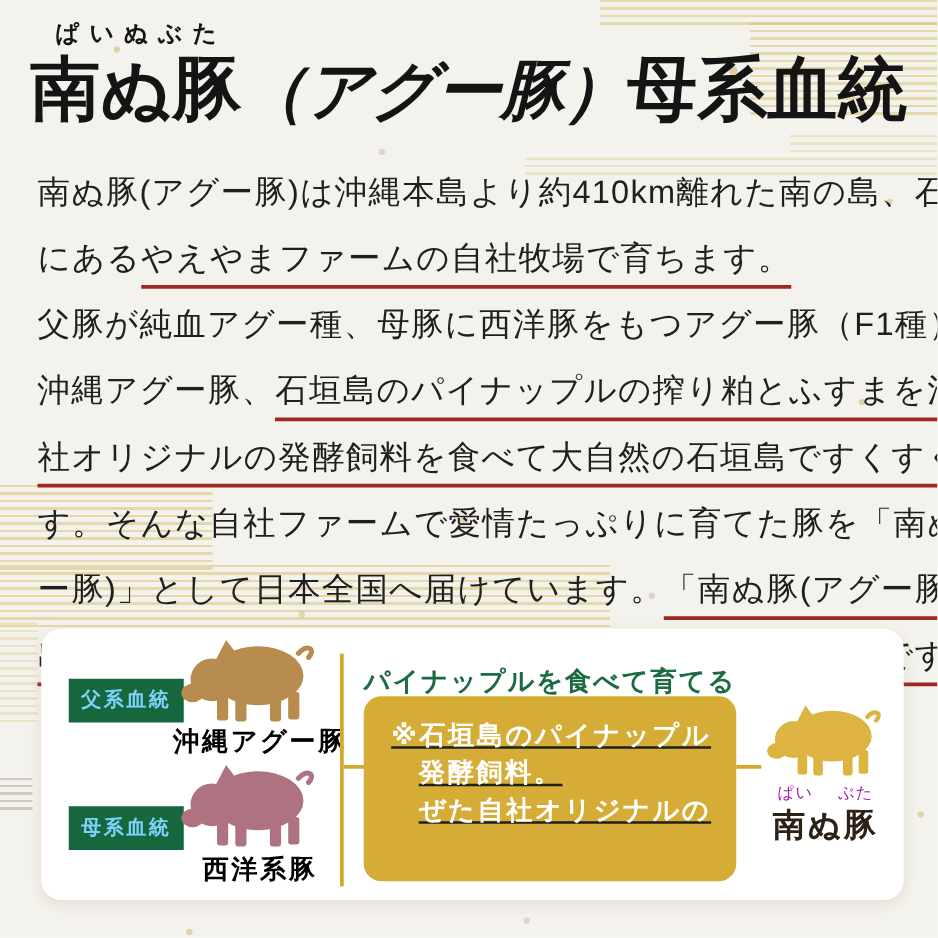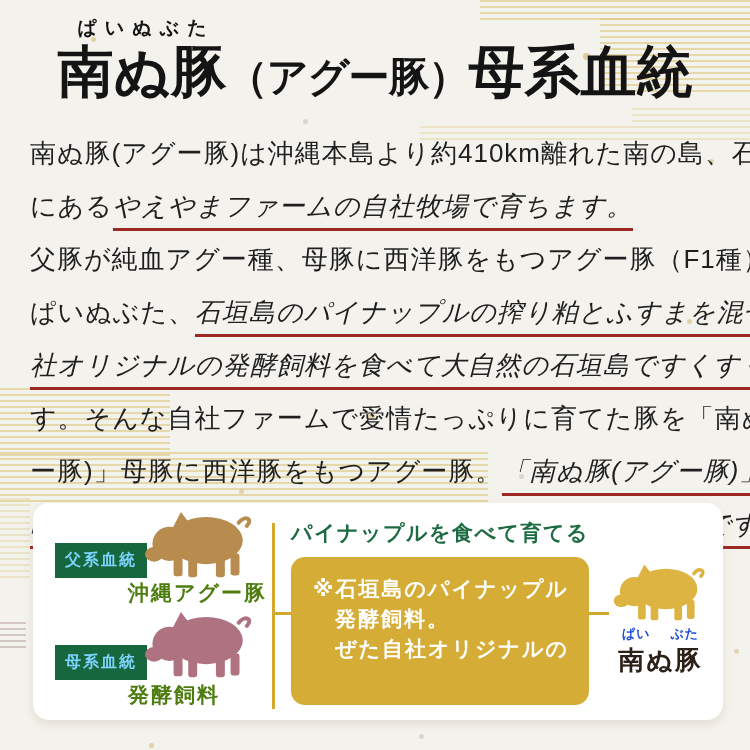--- a/index.html
+++ b/index.html
@@ -41,75 +41,75 @@
     font-weight:bold;color:#141414;
     font-size:56px;line-height:1.1;
     padding-top:26px;white-space:nowrap;
   }
   .t-ruby-wrap{position:relative;display:inline-block;}
   .t-furigana{
     position:absolute;top:-24px;left:0;width:100%;
     font-size:19px;letter-spacing:8px;text-indent:8px;
     font-weight:bold;text-align:center;
   }
-  .t-paren{font-size:41px;letter-spacing:-1px;}
+  .t-paren{font-size:52px;letter-spacing:-1px;font-style:italic;}
   
   .body-text{
     position:absolute;left:30px;top:127px;width:700px;
     font-size:26px;line-height:53px;letter-spacing:1px;
     color:#1f1f1f;white-space:nowrap;
   }
-  .body-text .u{border-bottom:3px solid var(--red);padding-bottom:7px;font-style:italic;}
+  .body-text .u{border-bottom:3px solid var(--red);padding-bottom:7px;}
   
   .card{
     position:absolute;left:33px;top:503px;width:690px;height:217px;
     background:#ffffff;border-radius:16px;
     box-shadow:0 4px 10px rgba(150,135,100,.18);
   }
   .badge{
     position:absolute;left:22px;
     background:var(--badge-green);color:#7dd3fc;
     font-size:16px;font-weight:bold;letter-spacing:2px;
     padding:7px 10px;white-space:nowrap;
   }
   .badge.father{top:40px;}
   .badge.mother{top:142px;}
   .pig{position:absolute;display:block;}
   .pig.father{left:105px;top:5px;width:120px;height:70px;}
   .pig.mother{left:105px;top:105px;width:120px;height:70px;}
   .pig.painu{left:575px;top:58px;width:102px;height:60px;}
   .breed{
-    position:absolute;left:95px;width:160px;text-align:left;
-    font-size:21px;font-weight:bold;letter-spacing:2px;color:#4d7c0f;white-space:nowrap;
+    position:absolute;left:95px;width:160px;text-align:center;
+    font-size:21px;font-weight:bold;letter-spacing:2px;color:#000000;white-space:nowrap;
   }
   .breed.father{top:76px;}
   .breed.mother{top:178px;}
   .divider{position:absolute;left:239px;top:20px;width:3px;height:186px;background:var(--accent-gold);}
   .connector{position:absolute;height:3px;background:var(--accent-gold);}
   .connector.left{left:242px;top:109px;width:17px;}
   .connector.right{left:556px;top:109px;width:20px;}
   .feed-heading{
-    position:absolute;left:258px;top:16px;
+    position:absolute;left:258px;top:28px;
     font-size:21px;font-weight:bold;letter-spacing:1.5px;
     color:var(--heading-green);white-space:nowrap;
   }
   .feed-box{
     position:absolute;left:258px;top:54px;width:298px;height:148px;
     background:var(--box-gold);border-radius:14px;
-    box-sizing:border-box;padding:17px 14px 0 22px;
+    box-sizing:border-box;padding:17px 14px 0 22px;text-decoration:underline;
   }
   .note-line{
     color:#fff;font-size:21px;font-weight:bold;
     line-height:30px;letter-spacing:2px;white-space:nowrap;
   }
   .note-line.indent{padding-left:22px;}
   .result{position:absolute;left:580px;top:122px;width:95px;text-align:center;}
   .result-furigana{
     display:flex;justify-content:space-between;padding:0 9px;
-    font-size:13px;font-weight:bold;color:#1d4ed8;letter-spacing:1px;
+    font-size:13px;font-weight:normal;color:#a21caf;letter-spacing:1px;
   }
   .result-name{font-size:26px;font-weight:bold;color:#2b2117;letter-spacing:2px;white-space:nowrap;}
 </style>
 </head>
 <body>
 
 <svg width="0" height="0" style="position:absolute" aria-hidden="true">
   <symbol id="pig" viewBox="0 0 132 86">
     <path d="M34 26 L45 5 L58 22 Z" fill="currentColor"></path>
     <ellipse cx="76" cy="40" rx="45" ry="29" fill="currentColor"></ellipse>
@@ -141,40 +141,40 @@
         <span class="t-furigana">ぱいぬぶた</span>
         <span>南ぬ豚</span>
       </span><span class="t-paren">（アグー豚）</span><span>母系血統</span>
     </div>
   </div>
 
   <div class="body-text">
       <div class="line"><span>南ぬ豚(アグー豚)は沖縄本島より約410km離れた南の島、石垣島</span></div>
       <div class="line"><span>にある</span><span class="u">やえやまファームの自社牧場で育ちます。</span></div>
       <div class="line"><span>父豚が純血アグー種、母豚に西洋豚をもつアグー豚（F1種）は幸福</span></div>
-      <div class="line"><span>ぱいぬぶた、</span><span class="u">石垣島のパイナップルの搾り粕とふすまを混ぜた自</span></div>
+      <div class="line"><span>沖縄アグー豚、</span><span class="u">石垣島のパイナップルの搾り粕とふすまを混ぜた自</span></div>
       <div class="line"><span class="u">社オリジナルの発酵飼料を食べて大自然の石垣島ですくすく育ちま</span></div>
       <div class="line"><span>す。そんな自社ファームで愛情たっぷりに育てた豚を「南ぬ豚(アグ</span></div>
-      <div class="line"><span>ー豚)」母豚に西洋豚をもつアグー豚。</span><span class="u">「南ぬ豚(アグー豚)」は年間</span></div>
+      <div class="line"><span>ー豚)」として日本全国へ届けています。</span><span class="u">「南ぬ豚(アグー豚)」は年間</span></div>
       <div class="line"><span class="u">出荷頭数も500頭と非常に希少性の高いブランド豚なのです。</span></div>
     </div>
 
   <div class="card">
 
     <div class="badge father">父系血統</div>
     <svg class="pig father" viewBox="0 0 132 86" style="color: rgb(183, 140, 78);">
         <use href="#pig"></use>
       </svg>
     <div class="breed father">沖縄アグー豚</div>
 
     <div class="badge mother">母系血統</div>
     <svg class="pig mother" viewBox="0 0 132 86" style="color: rgb(174, 114, 128);">
         <use href="#pig"></use>
       </svg>
-    <div class="breed mother">発酵飼料</div>
+    <div class="breed mother">西洋系豚</div>
 
     <div class="divider"></div>
     <div class="connector left"></div>
     <div class="connector right"></div>
 
     <div class="feed-heading">パイナップルを食べて育てる</div>
     <div class="feed-box">
         <div class="note-line">※石垣島のパイナップル</div>
         <div class="note-line indent">発酵飼料。</div>
         <div class="note-line indent">ぜた自社オリジナルの</div>

